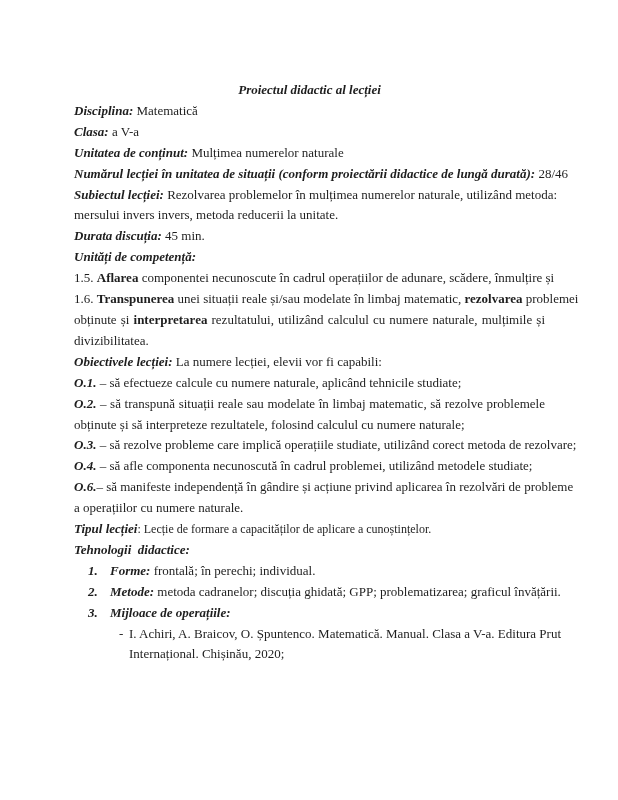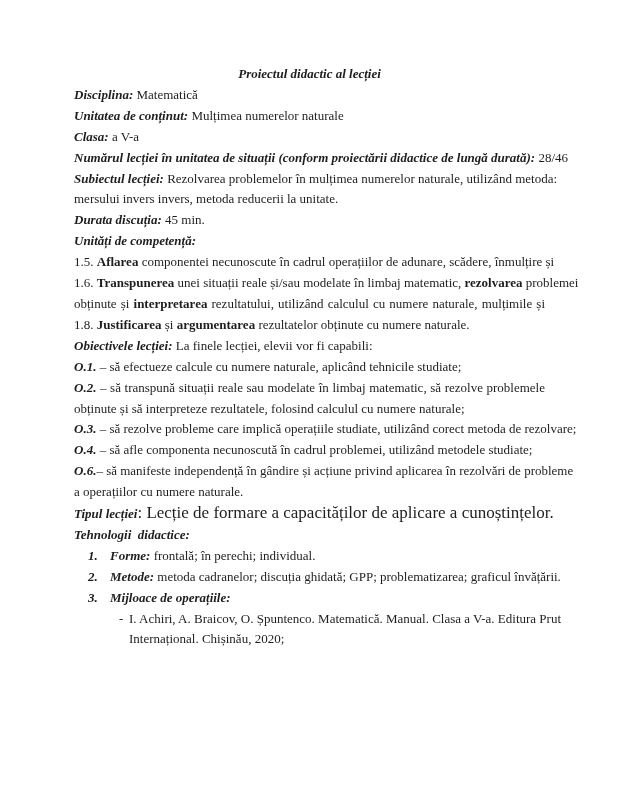--- a/index.html
+++ b/index.html
@@ -9,85 +9,83 @@
     font-family:"Liberation Serif","DejaVu Serif",serif;
   }
   .page{
     position:absolute;top:0;left:0;
     width:618px;height:800px;
     box-sizing:border-box;
     background:#ffffff;
     color:#1e1e1e;
     font-size:13px;
     line-height:20.9px;
-    padding:64px 73px 0 74px;
+    padding:80px 73px 0 74px;
     overflow:hidden;
   }
   .doc-title{
     margin:0;
     font-size:13px;
     font-weight:bold;
     font-style:italic;
     text-align:center;
     line-height:20.9px;
   }
   .para{position:relative;margin:0;}
   .ln{white-space:nowrap;}
   .ln.j{text-align:justify;text-align-last:justify;}
   .b{font-weight:bold;text-align:center;}
   .i{font-style:italic;}
-  .sm{font-size:17px;}
+  .sm{font-size:12px;}
   .para.list{padding-left:36px;}
   .para.list .marker{
     position:absolute;left:14px;top:0;
     font-weight:bold;font-style:italic;
   }
   .para.book{padding-left:55px;}
   .para.book .marker{position:absolute;left:45px;top:0;font-weight:normal;}
 </style>
 </head>
 <body>
 
 <div class="page">
   <h1 class="doc-title">Proiectul didactic al lecției</h1>
   <div id="doc-body">
       <div class="para">
         <div class="ln"><span class="b i">Disciplina:</span><span> Matematică</span></div>
       </div>
       <div class="para">
-        <div class="ln"><span class="b i">Unitatea de conținut:</span><span> Mulțimea numerelor naturale</span></div>
+        <div class="ln"><span class="b i">Clasa:</span><span> a V-a</span></div>
       </div>
       <div class="para">
-        <div class="ln"><span class="b i">Clasa:</span><span> a V-a</span></div>
+        <div class="ln"><span class="b i">Unitatea de conținut:</span><span> Mulțimea numerelor naturale</span></div>
       </div>
       <div class="para">
         <div class="ln"><span class="b i">Numărul lecției în unitatea de situații (conform proiectării didactice de lungă durată):</span><span> 28/46</span></div>
       </div>
       <div class="para">
         <div class="ln j"><span class="b i">Subiectul lecției:</span><span> Rezolvarea problemelor în mulțimea numerelor naturale, utilizând metoda:</span></div>
         <div class="ln"><span>mersului invers invers, metoda reducerii la unitate.</span></div>
       </div>
       <div class="para">
         <div class="ln"><span class="b i">Durata discuția:</span><span> 45 min.</span></div>
       </div>
       <div class="para">
         <div class="ln"><span class="b i">Unități de competență:</span></div>
       </div>
       <div class="para">
         <div class="ln j"><span>1.5. </span><span class="b">Aflarea</span><span> componentei necunoscute în cadrul operațiilor de adunare, scădere, înmulțire și</span></div>
       </div>
       <div class="para">
         <div class="ln j"><span>1.6. </span><span class="b">Transpunerea</span><span> unei situații reale și/sau modelate în limbaj matematic, </span><span class="b">rezolvarea</span><span> problemei</span></div>
         <div class="ln j"><span>obținute și </span><span class="b">interpretarea</span><span> rezultatului, utilizând calculul cu numere naturale, mulțimile și</span></div>
+        <div class="ln"><span>divizibilitatea.</span></div>
       </div>
       <div class="para">
-        <div class="ln"><span>1.8. </span><span class="b">Justificarea</span><span> și </span><span class="b">argumentarea</span><span> rezultatelor obținute cu numere naturale.</span></div>
-      </div>
-      <div class="para">
-        <div class="ln"><span class="b i">Obiectivele lecției:</span><span> La finele lecției, elevii vor fi capabili:</span></div>
+        <div class="ln"><span class="b i">Obiectivele lecției:</span><span> La numere lecției, elevii vor fi capabili:</span></div>
       </div>
       <div class="para">
         <div class="ln"><span class="b i">O.1.</span><span> – să efectueze calcule cu numere naturale, aplicând tehnicile studiate;</span></div>
       </div>
       <div class="para">
         <div class="ln j"><span class="b i">O.2.</span><span> – să transpună situații reale sau modelate în limbaj matematic, să rezolve problemele</span></div>
         <div class="ln"><span>obținute și să interpreteze rezultatele, folosind calculul cu numere naturale;</span></div>
       </div>
       <div class="para">
         <div class="ln"><span class="b i">O.3.</span><span> – să rezolve probleme care implică operațiile studiate, utilizând corect metoda de rezolvare;</span></div>

